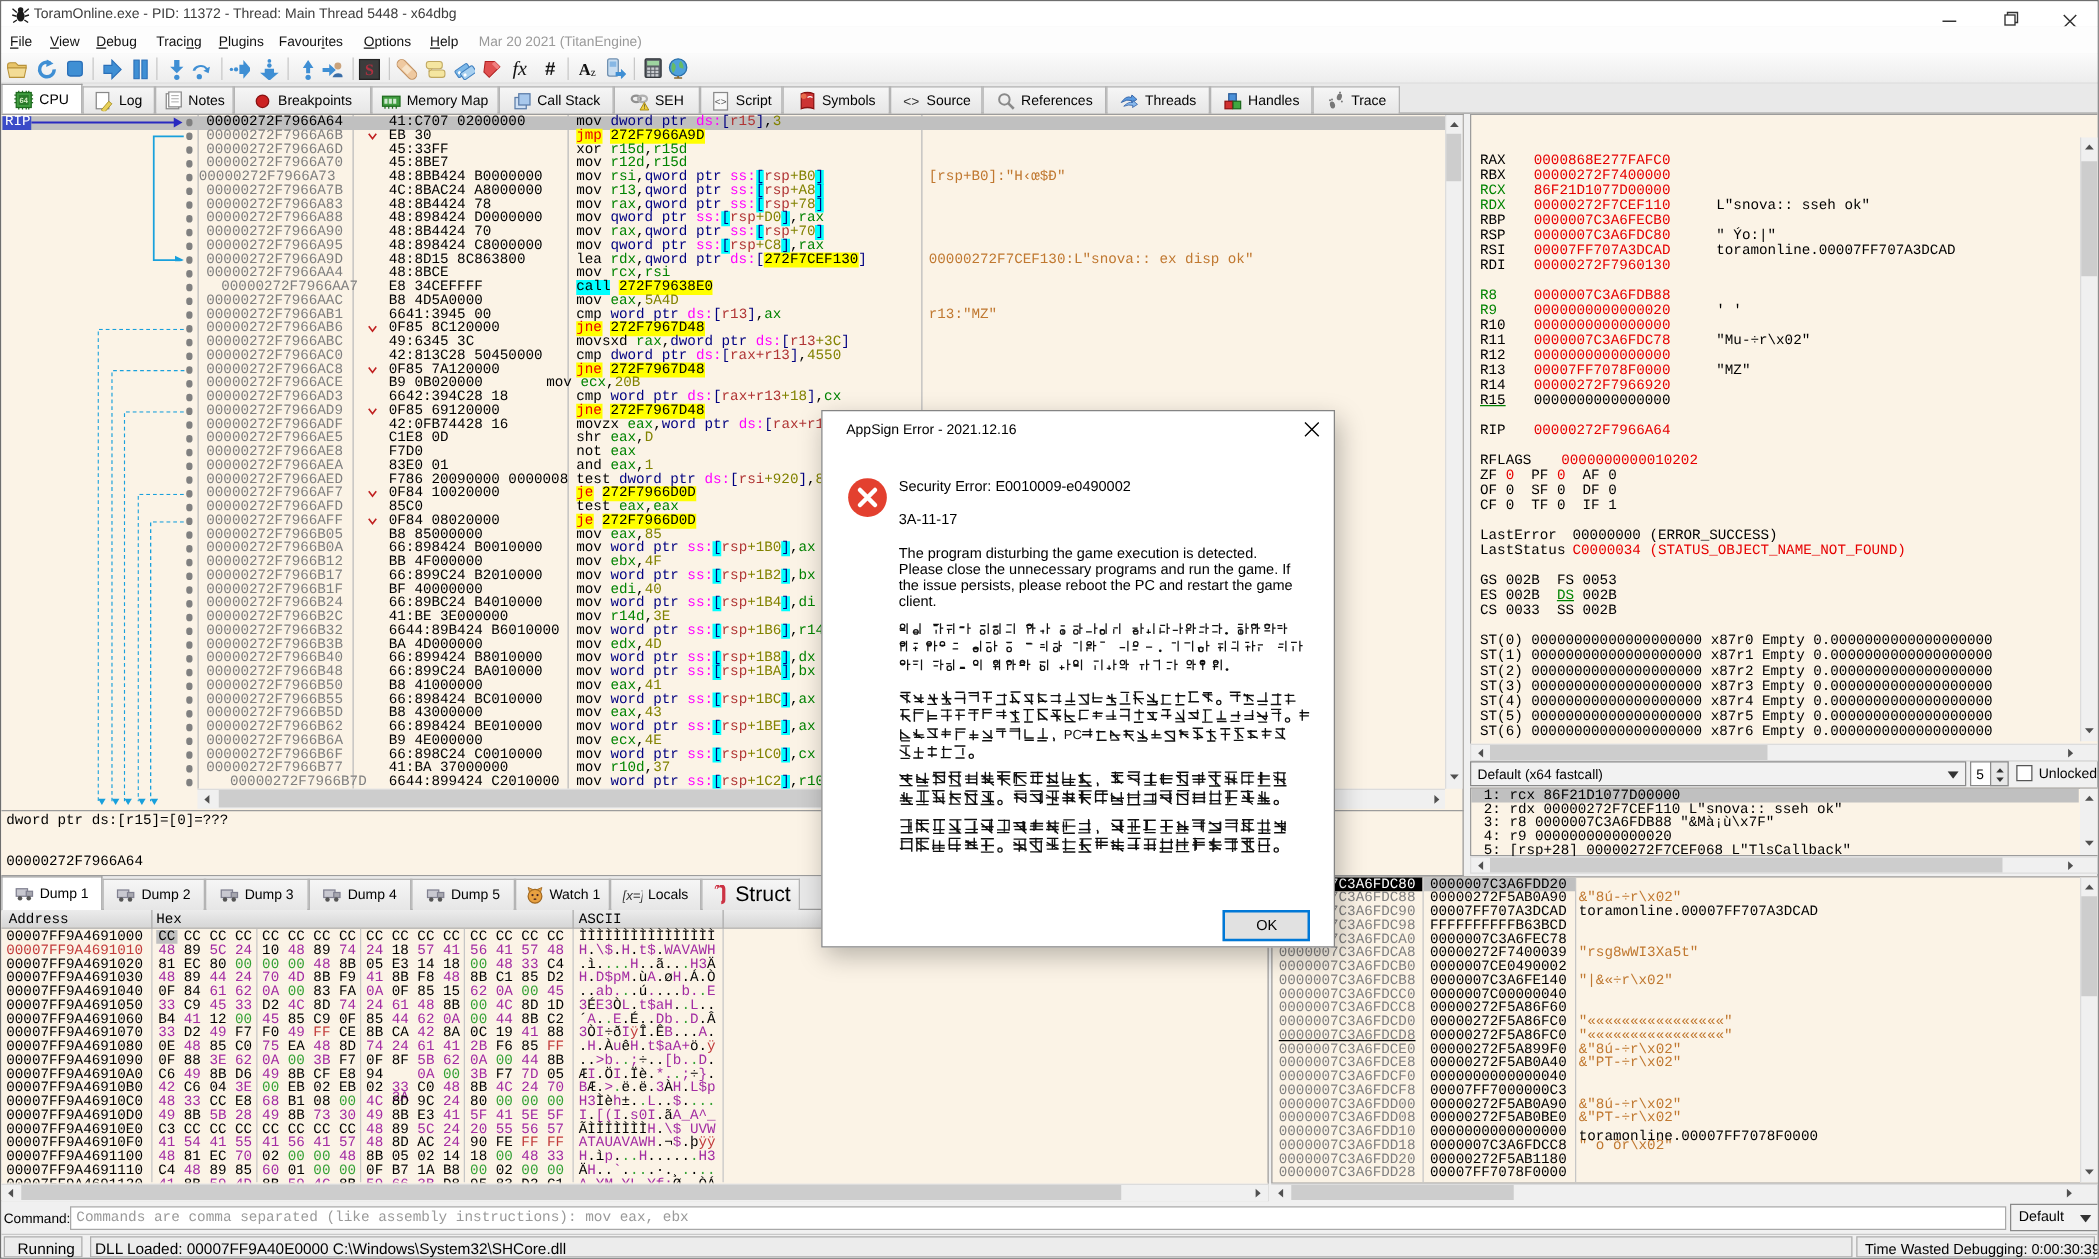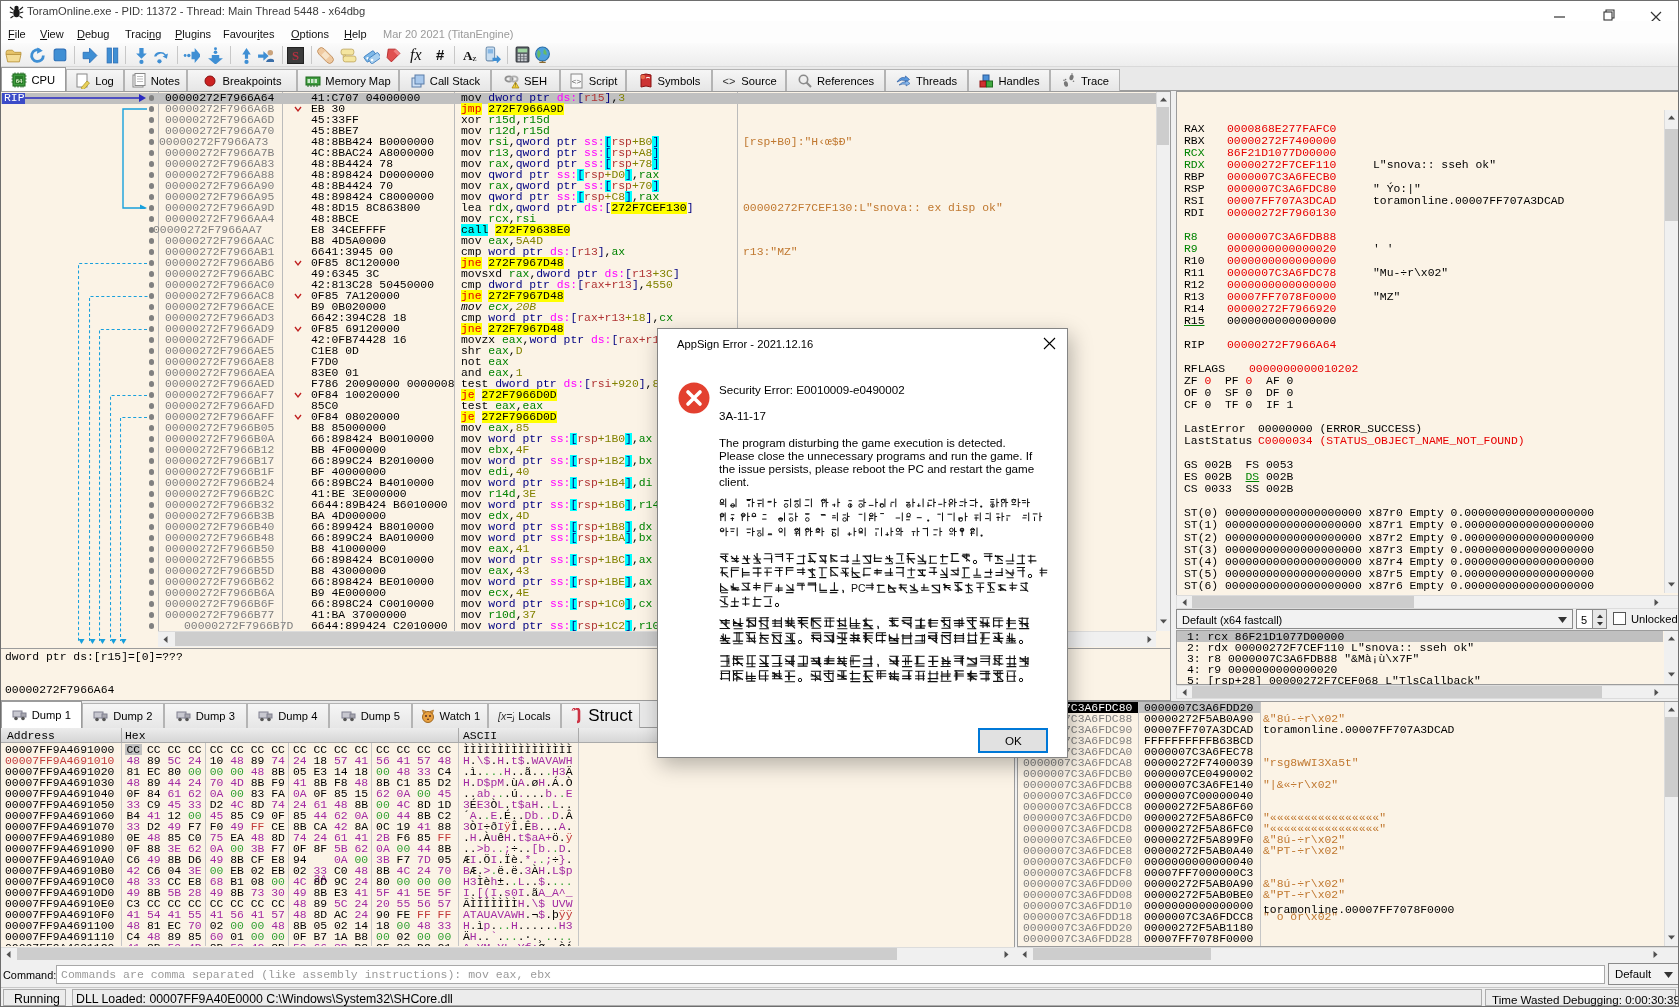--- a/index.html
+++ b/index.html
@@ -287,21 +287,21 @@
       </svg>
       <span style="font-size:11.2px;color:#000;white-space:nowrap">Trace</span>
     </div>
     <div class="abs" style="left:0px;top:90px;width:1170px;height:610px;background:#fbf3e6;border:1px solid #9c9c9c;border-left:none"></div>
     <div class="abs" style="left:157px;top:91px;width:1px;height:539px;background:#bbb"></div>
     <div class="abs" style="left:281px;top:91px;width:1px;height:539px;background:#bbb"></div>
     <div class="abs" style="left:453px;top:91px;width:1px;height:539px;background:#bbb"></div>
     <div class="abs" style="left:736px;top:91px;width:1px;height:539px;background:#bbb"></div>
     <div class="abs" style="left:0px;top:91.5px;width:1155px;height:11.0px;background:#c0c0c0"></div>
     <div class="abs mono" style="left:164px;top:92.0px;"><span class="blk">00000272F7966A64</span></div>
-    <div class="abs mono" style="left:310px;top:92.0px;"><span class="blk">41:C707 04000000</span></div>
+    <div class="abs mono" style="left:310px;top:92.0px;"><span class="blk">41:C707 02000000</span></div>
     <div class="abs mono" style="left:460px;top:92.0px;"><span class="blk">mov </span><span class="nvy">dword ptr </span><span class="mag">ds:</span><span class="nvy">[</span><span class="mrd">r15</span><span class="nvy">]</span><span class="blk">,</span><span class="olv">3</span></div>
     <div class="abs" style="left:148px;top:94.4px;width:5.4px;height:5.4px;border-radius:3px;background:#808080"></div>
     <div class="abs mono" style="left:164px;top:103.0px;"><span class="gry">00000272F7966A6B</span></div>
     <div class="abs mono" style="left:310px;top:103.0px;"><span class="blk">EB 30</span></div>
     <svg class="abs" style="left:293px;top:105.0px" width="8" height="7" viewBox="0 0 8 7">
       <path d="M1 1 L4 5 L7 1" stroke="#c02020" stroke-width="1.3" fill="none"></path>
     </svg>
     <div class="abs mono" style="left:460px;top:103.0px;"><span class="rj">jmp</span><span class="blk"> </span><span class="ay">272F7966A9D</span></div>
     <div class="abs" style="left:148px;top:105.4px;width:5.4px;height:5.4px;border-radius:3px;background:#808080"></div>
     <div class="abs mono" style="left:164px;top:114.0px;"><span class="gry">00000272F7966A6D</span></div>
@@ -339,21 +339,21 @@
     <div class="abs" style="left:148px;top:193.4px;width:5.4px;height:5.4px;border-radius:3px;background:#808080"></div>
     <div class="abs mono" style="left:164px;top:202.0px;"><span class="gry">00000272F7966A9D</span></div>
     <div class="abs mono" style="left:310px;top:202.0px;"><span class="blk">48:8D15 8C863800</span></div>
     <div class="abs mono" style="left:460px;top:202.0px;"><span class="blk">lea </span><span class="grg">rdx</span><span class="blk">,</span><span class="nvy">qword ptr </span><span class="mag">ds:</span><span class="nvy">[</span><span class="ay">272F7CEF130</span><span class="nvy">]</span></div>
     <div class="abs mono" style="left:742px;top:202.0px;"><span class="cmt">00000272F7CEF130:L"snova:: ex disp ok"</span></div>
     <div class="abs" style="left:148px;top:204.4px;width:5.4px;height:5.4px;border-radius:3px;background:#808080"></div>
     <div class="abs mono" style="left:164px;top:213.0px;"><span class="gry">00000272F7966AA4</span></div>
     <div class="abs mono" style="left:310px;top:213.0px;"><span class="blk">48:8BCE</span></div>
     <div class="abs mono" style="left:460px;top:213.0px;"><span class="blk">mov </span><span class="grg">rcx</span><span class="blk">,</span><span class="grg">rsi</span></div>
     <div class="abs" style="left:148px;top:215.4px;width:5.4px;height:5.4px;border-radius:3px;background:#808080"></div>
-    <div class="abs mono" style="left:152px;top:224.0px;text-align:center;"><span class="gry">00000272F7966AA7</span></div>
+    <div class="abs mono" style="left:176px;top:224.0px;text-align:center;"><span class="gry">00000272F7966AA7</span></div>
     <div class="abs mono" style="left:310px;top:224.0px;"><span class="blk">E8 34CEFFFF</span></div>
     <div class="abs mono" style="left:460px;top:224.0px;"><span class="cc">call</span><span class="blk"> </span><span class="ay">272F79638E0</span></div>
     <div class="abs" style="left:148px;top:226.4px;width:5.4px;height:5.4px;border-radius:3px;background:#808080"></div>
     <div class="abs mono" style="left:164px;top:235.0px;"><span class="gry">00000272F7966AAC</span></div>
     <div class="abs mono" style="left:310px;top:235.0px;"><span class="blk">B8 4D5A0000</span></div>
     <div class="abs mono" style="left:460px;top:235.0px;"><span class="blk">mov </span><span class="grg">eax</span><span class="blk">,</span><span class="olv">5A4D</span></div>
     <div class="abs" style="left:148px;top:237.4px;width:5.4px;height:5.4px;border-radius:3px;background:#808080"></div>
     <div class="abs mono" style="left:164px;top:246.0px;"><span class="gry">00000272F7966AB1</span></div>
     <div class="abs mono" style="left:310px;top:246.0px;"><span class="blk">6641:3945 00</span></div>
     <div class="abs mono" style="left:460px;top:246.0px;"><span class="blk">cmp </span><span class="nvy">word ptr </span><span class="mag">ds:</span><span class="nvy">[</span><span class="mrd">r13</span><span class="nvy">]</span><span class="blk">,</span><span class="grg">ax</span></div>
@@ -376,21 +376,21 @@
     <div class="abs" style="left:148px;top:281.4px;width:5.4px;height:5.4px;border-radius:3px;background:#808080"></div>
     <div class="abs mono" style="left:164px;top:290.0px;"><span class="gry">00000272F7966AC8</span></div>
     <div class="abs mono" style="left:310px;top:290.0px;"><span class="blk">0F85 7A120000</span></div>
     <svg class="abs" style="left:293px;top:292.0px" width="8" height="7" viewBox="0 0 8 7">
       <path d="M1 1 L4 5 L7 1" stroke="#c02020" stroke-width="1.3" fill="none"></path>
     </svg>
     <div class="abs mono" style="left:460px;top:290.0px;"><span class="rj">jne</span><span class="blk"> </span><span class="ay">272F7967D48</span></div>
     <div class="abs" style="left:148px;top:292.4px;width:5.4px;height:5.4px;border-radius:3px;background:#808080"></div>
     <div class="abs mono" style="left:164px;top:301.0px;"><span class="gry">00000272F7966ACE</span></div>
     <div class="abs mono" style="left:310px;top:301.0px;"><span class="blk">B9 0B020000</span></div>
-    <div class="abs mono" style="left:460px;top:301.0px;font-style:italic;"><span class="blk">mov </span><span class="grg">ecx</span><span class="blk">,</span><span class="olv">20B</span></div>
+    <div class="abs mono" style="left:436px;top:301.0px;"><span class="blk">mov </span><span class="grg">ecx</span><span class="blk">,</span><span class="olv">20B</span></div>
     <div class="abs" style="left:148px;top:303.4px;width:5.4px;height:5.4px;border-radius:3px;background:#808080"></div>
     <div class="abs mono" style="left:164px;top:312.0px;"><span class="gry">00000272F7966AD3</span></div>
     <div class="abs mono" style="left:310px;top:312.0px;"><span class="blk">6642:394C28 18</span></div>
     <div class="abs mono" style="left:460px;top:312.0px;"><span class="blk">cmp </span><span class="nvy">word ptr </span><span class="mag">ds:</span><span class="nvy">[</span><span class="mrd">rax+r13</span><span class="olv">+18</span><span class="nvy">]</span><span class="blk">,</span><span class="grg">cx</span></div>
     <div class="abs" style="left:148px;top:314.4px;width:5.4px;height:5.4px;border-radius:3px;background:#808080"></div>
     <div class="abs mono" style="left:164px;top:323.0px;"><span class="gry">00000272F7966AD9</span></div>
     <div class="abs mono" style="left:310px;top:323.0px;"><span class="blk">0F85 69120000</span></div>
     <svg class="abs" style="left:293px;top:325.0px" width="8" height="7" viewBox="0 0 8 7">
       <path d="M1 1 L4 5 L7 1" stroke="#c02020" stroke-width="1.3" fill="none"></path>
     </svg>
@@ -1134,21 +1134,21 @@
     <div class="abs mono" style="left:1022px;top:778.5px;"><span class="gry">0000007C3A6FDCB8</span></div>
     <div class="abs mono" style="left:1143px;top:778.5px;"><span class="blk">0000007C3A6FE140</span></div>
     <div class="abs mono" style="left:1262px;top:778.5px;"><span class="cmt">"|&amp;«÷r\x02"</span></div>
     <div class="abs mono" style="left:1022px;top:789.5px;"><span class="gry">0000007C3A6FDCC0</span></div>
     <div class="abs mono" style="left:1143px;top:789.5px;"><span class="blk">0000007C00000040</span></div>
     <div class="abs mono" style="left:1022px;top:800.5px;"><span class="gry">0000007C3A6FDCC8</span></div>
     <div class="abs mono" style="left:1143px;top:800.5px;"><span class="blk">00000272F5A86F60</span></div>
     <div class="abs mono" style="left:1022px;top:811.5px;"><span class="gry">0000007C3A6FDCD0</span></div>
     <div class="abs mono" style="left:1143px;top:811.5px;"><span class="blk">00000272F5A86FC0</span></div>
     <div class="abs mono" style="left:1262px;top:811.5px;"><span class="cmt">"««««««««««««««««"</span></div>
-    <div class="abs mono" style="left:1022px;top:822.5px;"><span class="gry">0000007C3A6FDCD8</span></div>
+    <div class="abs mono" style="left:1022px;top:822.5px;text-decoration:underline;"><span class="gry">0000007C3A6FDCD8</span></div>
     <div class="abs mono" style="left:1143px;top:822.5px;"><span class="blk">00000272F5A86FC0</span></div>
     <div class="abs mono" style="left:1262px;top:822.5px;"><span class="cmt">"««««««««««««««««"</span></div>
     <div class="abs mono" style="left:1022px;top:833.5px;"><span class="gry">0000007C3A6FDCE0</span></div>
     <div class="abs mono" style="left:1143px;top:833.5px;"><span class="blk">00000272F5A899F0</span></div>
     <div class="abs mono" style="left:1262px;top:833.5px;"><span class="cmt">&amp;"8ú-÷r\x02"</span></div>
     <div class="abs mono" style="left:1022px;top:844.5px;"><span class="gry">0000007C3A6FDCE8</span></div>
     <div class="abs mono" style="left:1143px;top:844.5px;"><span class="blk">00000272F5AB0A40</span></div>
     <div class="abs mono" style="left:1262px;top:844.5px;"><span class="cmt">&amp;"PT-÷r\x02"</span></div>
     <div class="abs mono" style="left:1022px;top:855.5px;"><span class="gry">0000007C3A6FDCF0</span></div>
     <div class="abs mono" style="left:1143px;top:855.5px;"><span class="blk">0000000000000040</span></div>

